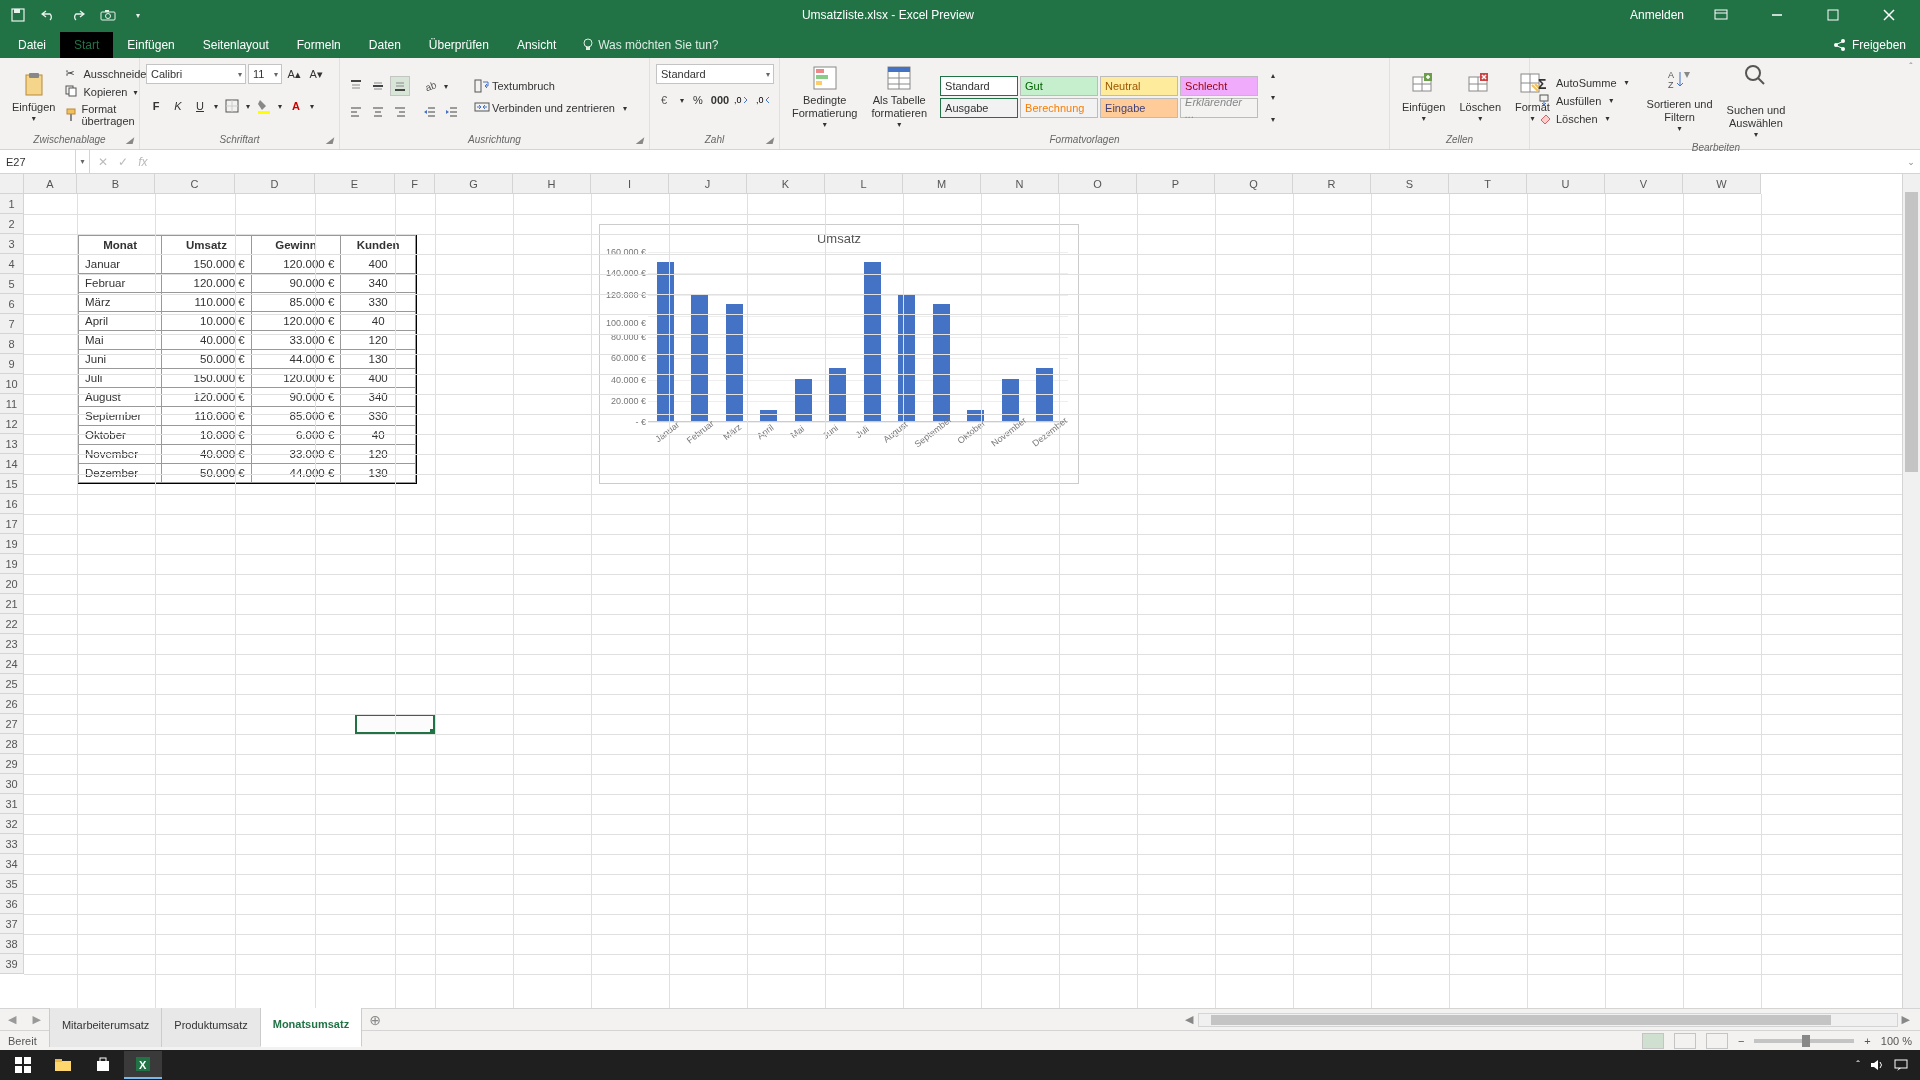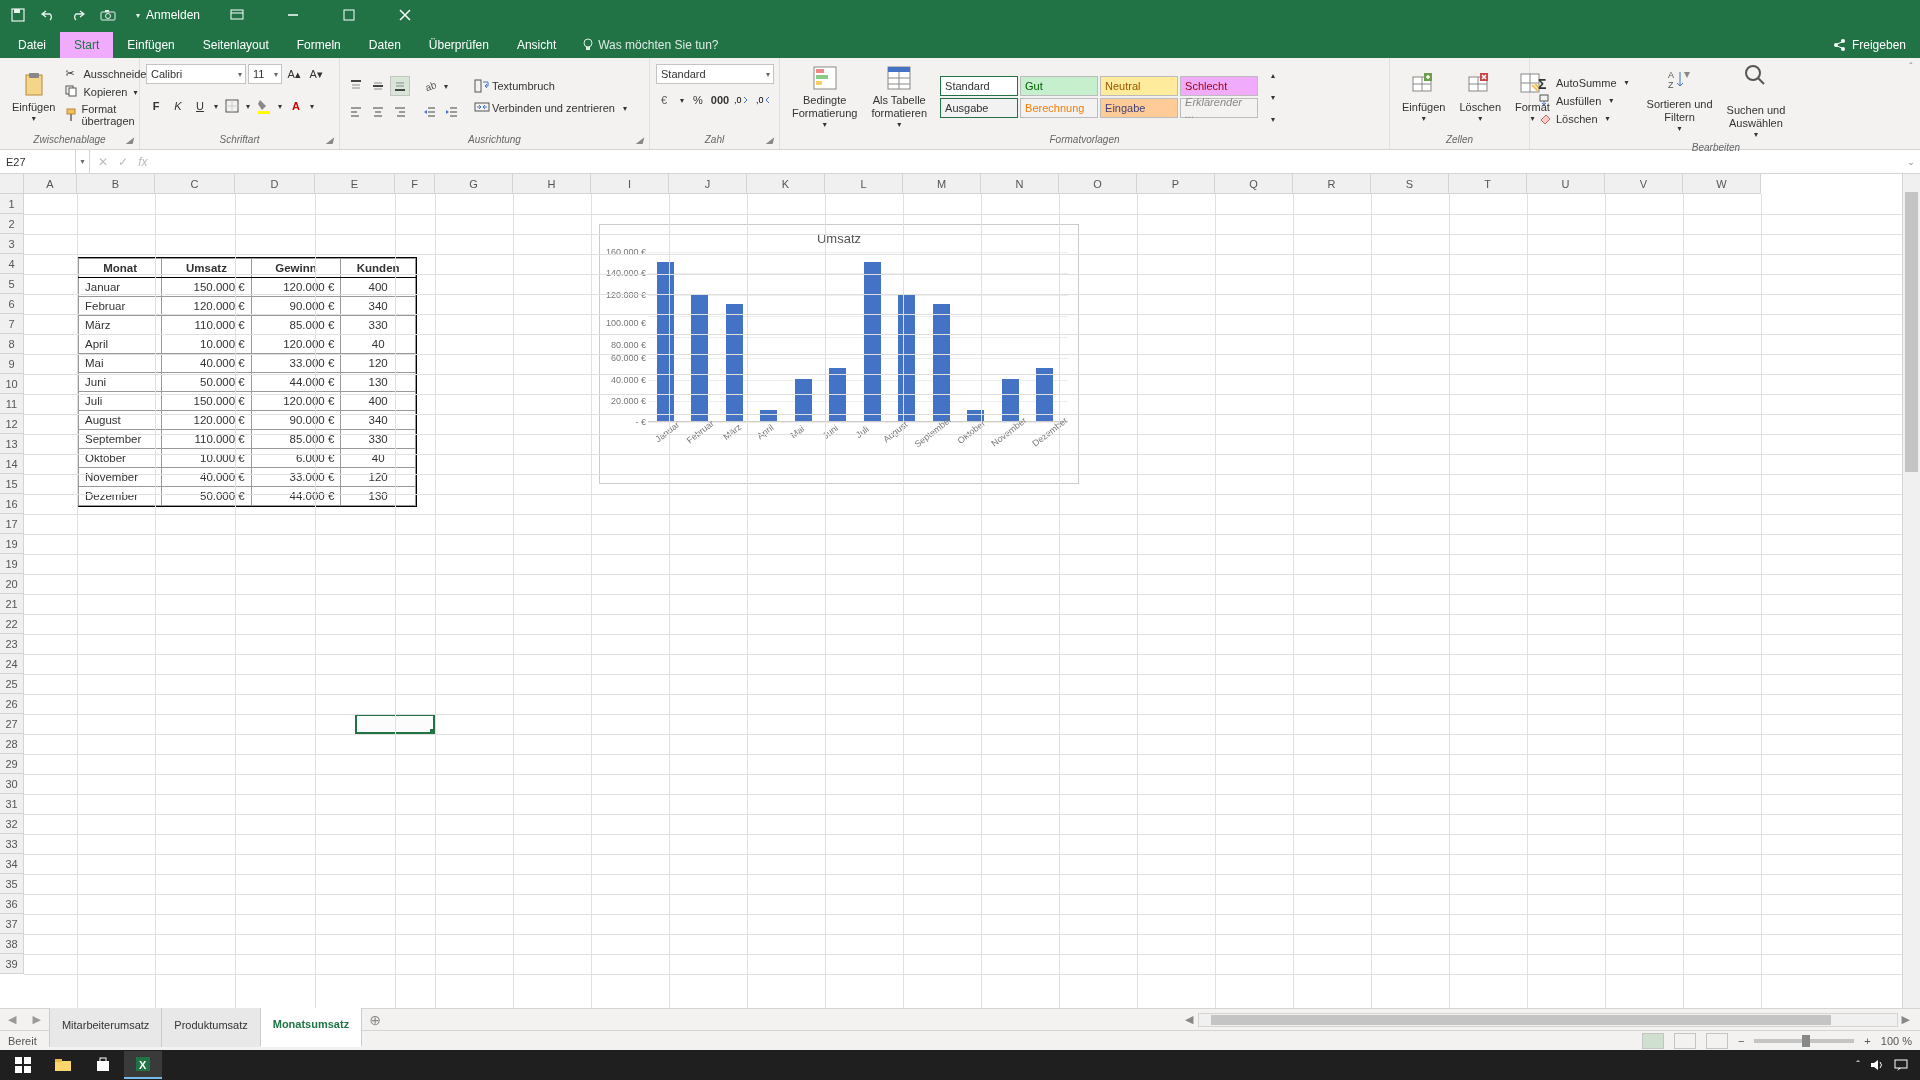--- a/index.html
+++ b/index.html
@@ -9,21 +9,21 @@
 .titlebar { height: 30px; background: #217346; display: flex; align-items: center; color: #fff; font-size: 12px; }
 .titlebar-left { display: flex; align-items: center; padding-left: 10px; gap: 14px; }
 .qat-icon { width: 16px; height: 16px; display: inline-flex; align-items: center; justify-content: center; opacity: 0.9; }
 .titlebar-center { flex: 1; text-align: center; }
 .titlebar-right { display: flex; align-items: center; gap: 18px; padding-right: 12px; }
 .win-btn { width: 38px; height: 28px; display: inline-flex; align-items: center; justify-content: center; }
 
 
 .ribbon-tabs { height: 28px; background: #217346; display: flex; align-items: flex-end; padding-left: 4px; color: #fff; font-size: 12px; }
 .ribbon-tab { padding: 6px 14px; cursor: pointer; }
-.ribbon-tab.active { background: #f0abfc; color: #217346; }
+.ribbon-tab.active { background: #000000; color: #217346; }
 .tellme { display: flex; align-items: center; gap: 4px; padding: 6px 12px; opacity: 0.85; }
 .share-btn { margin-left: auto; padding: 6px 14px; display: flex; align-items: center; gap: 6px; }
 
 
 .ribbon { height: 92px; background: #f3f2f1; border-bottom: 1px solid #d4d4d4; display: flex; }
 .rgroup { border-right: 1px solid #e0e0e0; padding: 2px 6px; display: flex; flex-direction: column; height: 100%; }
 .rgroup-body { flex: 1; display: flex; align-items: center; gap: 2px; }
 .rgroup-label { font-size: 10px; color: #666; text-align: center; padding-bottom: 2px; position: relative; font-style: italic; }
 .rgroup-label .dlg { position: absolute; right: 0; bottom: 2px; font-size: 9px; color: #888; }
 .vbtn { display: flex; flex-direction: column; align-items: center; justify-content: center; padding: 2px 6px; font-size: 11px; text-align: center; line-height: 1.2; }
@@ -52,21 +52,21 @@
 .col-h { background: #f0f0f0; border-right: 1px solid #d4d4d4; border-bottom: 1px solid #d4d4d4; text-align: center; font-size: 11px; color: #555; line-height: 20px; }
 .row-headers { position: absolute; left: 0; top: 20px; width: 24px; bottom: 0; }
 .row-h { height: 20px; background: #f0f0f0; border-right: 1px solid #d4d4d4; border-bottom: 1px solid #d4d4d4; text-align: center; font-size: 11px; color: #555; line-height: 20px; }
 .cells { position: absolute; left: 24px; top: 20px; right: 18px; bottom: 0; }
 .gridline-v { position: absolute; top: 0; bottom: 0; width: 1px; background: #e0e0e0; }
 .gridline-h { position: absolute; left: 0; right: 0; height: 1px; background: #e0e0e0; }
 .vscroll { position: absolute; right: 0; top: 0; bottom: 0; width: 18px; background: #f0f0f0; border-left: 1px solid #d4d4d4; }
 .vscroll-thumb { position: absolute; left: 2px; right: 2px; top: 18px; height: 280px; background: #c4c4c4; }
 
 
-.data-table { position: absolute; border: 1.5px solid #000; background: #fff; margin-top: 23px; }
+.data-table { position: absolute; border: 1.5px solid #000; background: #fff; }
 .data-table table { border-collapse: collapse; width: 100%; }
 .data-table th, .data-table td { border: 1px solid #999; font-size: 11.5px; padding: 2px 6px; height: 19px; }
 .data-table th { font-weight: bold; text-align: center; background: #fff; border-bottom: 1.5px solid #000; }
 .data-table td.num { text-align: right; }
 .data-table td.ctr { text-align: center; }
 
 
 .selection { position: absolute; border: 2px solid #217346; background: rgba(33,115,70,0.02); }
 .fill-handle { position: absolute; right: -3px; bottom: -3px; width: 6px; height: 6px; background: #217346; }
 
@@ -128,20 +128,21 @@
       </span>
     <span class="qat-icon">
         <svg width="16" height="12" viewBox="0 0 16 12">
           <rect x="1" y="3" width="14" height="8" rx="1" fill="none" stroke="#fff"></rect>
           <circle cx="8" cy="7" r="2.5" fill="none" stroke="#fff"></circle>
           <rect x="5" y="1" width="4" height="2" fill="#fff"></rect>
         </svg>
       </span>
     <span class="qat-icon" style="font-size:8px;">▾</span>
   </div>
+  <div class="titlebar-center">Umsatzliste.xlsx  -  Excel Preview</div>
   <div class="titlebar-right">
     <span>Anmelden</span>
     <span class="win-btn">
         <svg width="14" height="12">
           <rect x="1" y="1" width="12" height="9" fill="none" stroke="#fff"></rect>
           <line x1="1" y1="4" x2="13" y2="4" stroke="#fff"></line>
         </svg>
       </span>
     <span class="win-btn">
         <svg width="12" height="12">
@@ -735,21 +736,21 @@
       <div class="chart-title">Umsatz</div>
       <div class="chart-plot" id="chartPlot">
           <div class="y-tick" style="top: 0px;">160.000 €</div>
           <div class="grid-h" style="top: 0px;"></div>
           <div class="y-tick" style="top: 21.25px;">140.000 €</div>
           <div class="grid-h" style="top: 21.25px;"></div>
           <div class="y-tick" style="top: 42.5px;">120.000 €</div>
           <div class="grid-h" style="top: 42.5px;"></div>
           <div class="y-tick" style="top: 71px;">100.000 €</div>
           <div class="grid-h" style="top: 63.75px;"></div>
-          <div class="y-tick" style="top: 85px; margin-top: 8px;">80.000 €</div>
+          <div class="y-tick" style="top: 85px;">80.000 €</div>
           <div class="grid-h" style="top: 85px;"></div>
           <div class="y-tick" style="top: 106.25px;">60.000 €</div>
           <div class="grid-h" style="top: 106.25px;"></div>
           <div class="y-tick" style="top: 127.5px;">40.000 €</div>
           <div class="grid-h" style="top: 127.5px;"></div>
           <div class="y-tick" style="top: 148.75px;">20.000 €</div>
           <div class="grid-h" style="top: 148.75px;"></div>
           <div class="y-tick" style="top: 170px;">- €</div>
           <div class="grid-h" style="top: 170px;"></div>
           <div class="bar" style="left: 8.625px; width: 17.25px; height: 159.375px;"></div>

